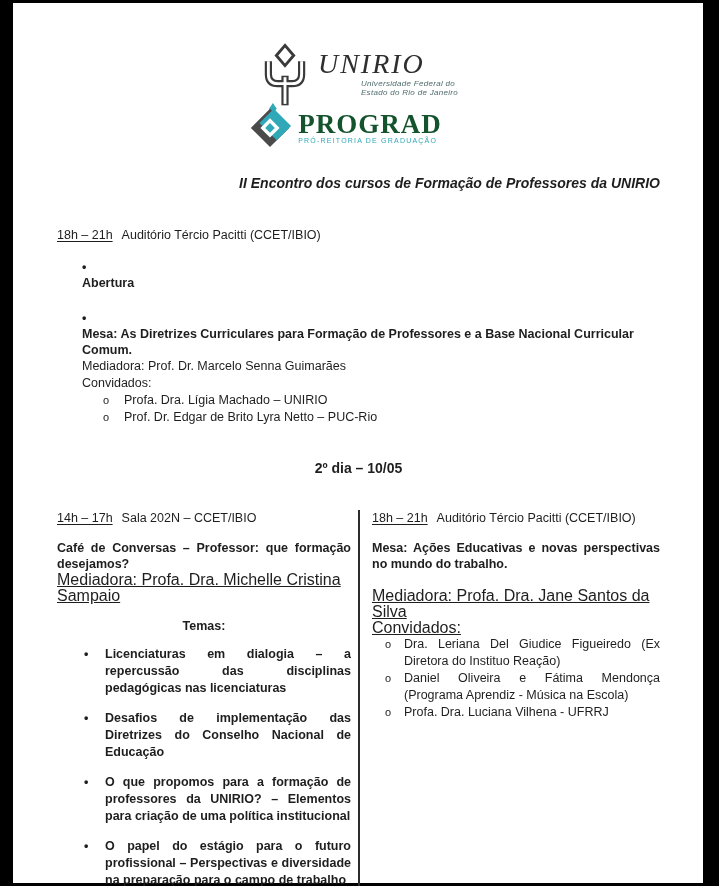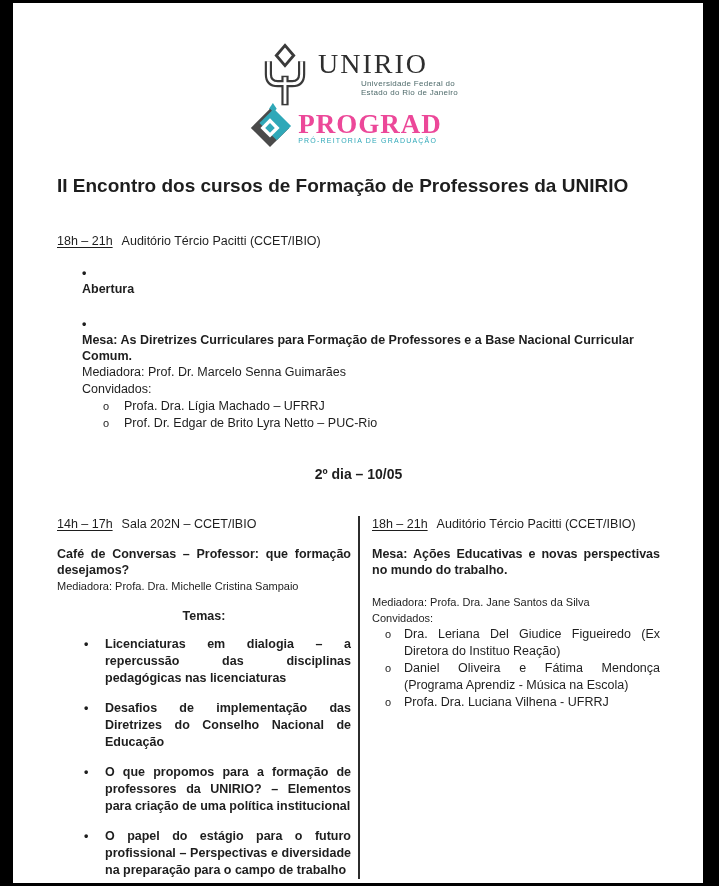--- a/index.html
+++ b/index.html
@@ -10,35 +10,35 @@
     color:#1e1e1e;
   }
   .page{
     position:absolute;top:3px;left:13px;width:690px;height:880px;
     background:#fff;
   }
   .content{padding:38px 43px 0 44px;}
 
   
   .logos{display:flex;flex-direction:column;align-items:center;}
-  .unirio-row{display:flex;align-items:flex-start;gap:7px;}
+  .unirio-row{display:flex;align-items:flex-start;gap:7px;font-style:italic;}
   .unirio-name{
     font-family:"Liberation Serif", serif;
     font-size:28px;letter-spacing:2px;color:#2e2e2e;line-height:30px;margin-top:8px;
   }
   .unirio-sub{font-size:8px;color:#4e6a6a;line-height:9px;letter-spacing:.3px;margin-left:43px;}
   .prograd-row{display:flex;align-items:center;gap:5px;margin-top:-12px;margin-left:-28px;}
   .prograd-name{
     font-family:"Liberation Serif", serif;font-weight:bold;
-    font-size:27px;color:#ec4899;letter-spacing:1px;line-height:28px;
+    font-size:27px;color:#14532d;letter-spacing:1px;line-height:28px;
   }
   .prograd-sub{font-size:7px;color:#2fa8b8;letter-spacing:1.2px;margin-top:-1px;}
 
   
-  .doc-title{margin-top:22px;text-align:left;font-weight:bold;font-size:19px;}
+  .doc-title{margin-top:22px;text-align:right;font-weight:bold;font-size:14px;font-style:italic;}
   .day-heading{text-align:center;font-weight:bold;font-size:14px;}
   .day1-heading{margin-top:32px;}
   .day2-heading{margin-top:34px;}
 
   
   .session-line{font-size:12.5px;line-height:16px;}
   .session-time{text-decoration:underline;text-underline-offset:2px;}
   .session-loc{margin-left:9px;}
   .d1-session{margin-top:36px;}
   .line{font-size:12.5px;line-height:17px;}
@@ -53,21 +53,21 @@
   .b1-text{width:558px;}
   .b2{display:flex;margin-left:21px;font-size:12.5px;line-height:17px;}
   .b2 > .mk{width:21px;flex:none;font-size:11px;}
   .b2 > .mk::before{content:"o";}
 
   
   .cols{display:flex;margin-top:34px;align-items:stretch;}
   .col-left{width:301px;box-sizing:border-box;padding-right:7px;flex:none;}
   .col-right{flex:1;border-left:2px solid #2c2c2c;padding-left:12px;box-sizing:border-box;}
   .col-title{font-weight:bold;font-size:12.5px;line-height:16px;text-align:justify;margin-top:14px;}
-  .col-line{font-size:11px;line-height:16px;}
+  .col-line{font-size:16px;line-height:16px;text-decoration:underline;}
   .temas{font-weight:bold;font-size:12.5px;margin-top:15px;text-align:center;}
   .t{display:flex;margin-left:27px;margin-top:13px;font-size:12.5px;line-height:17px;}
   .t > .mk{width:21px;flex:none;font-weight:bold;}
   .t > .mk::before{content:"\2022";}
   .t > .tx{font-weight:bold;text-align:justify;}
   .g{display:flex;margin-left:13px;font-size:12.5px;line-height:17px;}
   .g > .mk{width:19px;flex:none;font-size:11px;}
   .g > .mk::before{content:"o";}
   .g > .tx{text-align:justify;}
   .r-mediator{margin-top:16px;}
@@ -129,21 +129,21 @@
     </div>
 
     <div class="b1 b1-mesa">
       <span class="mk"></span>
       <div class="b1-text">
         <div class="bold">Mesa: As Diretrizes Curriculares para Formação de Professores e a Base Nacional Curricular Comum.</div>
         <div class="line">Mediadora: Prof. Dr. Marcelo Senna Guimarães</div>
         <div class="line">Convidados:</div>
         <div class="b2">
           <span class="mk"></span>
-          <span>Profa. Dra. Lígia Machado – UFRRJ</span>
+          <span>Profa. Dra. Lígia Machado – UNIRIO</span>
         </div>
         <div class="b2">
           <span class="mk"></span>
           <span>Prof. Dr. Edgar de Brito Lyra Netto – PUC-Rio</span>
         </div>
       </div>
     </div>
 
     <div class="day-heading day2-heading">2º dia – 10/05</div>
 

